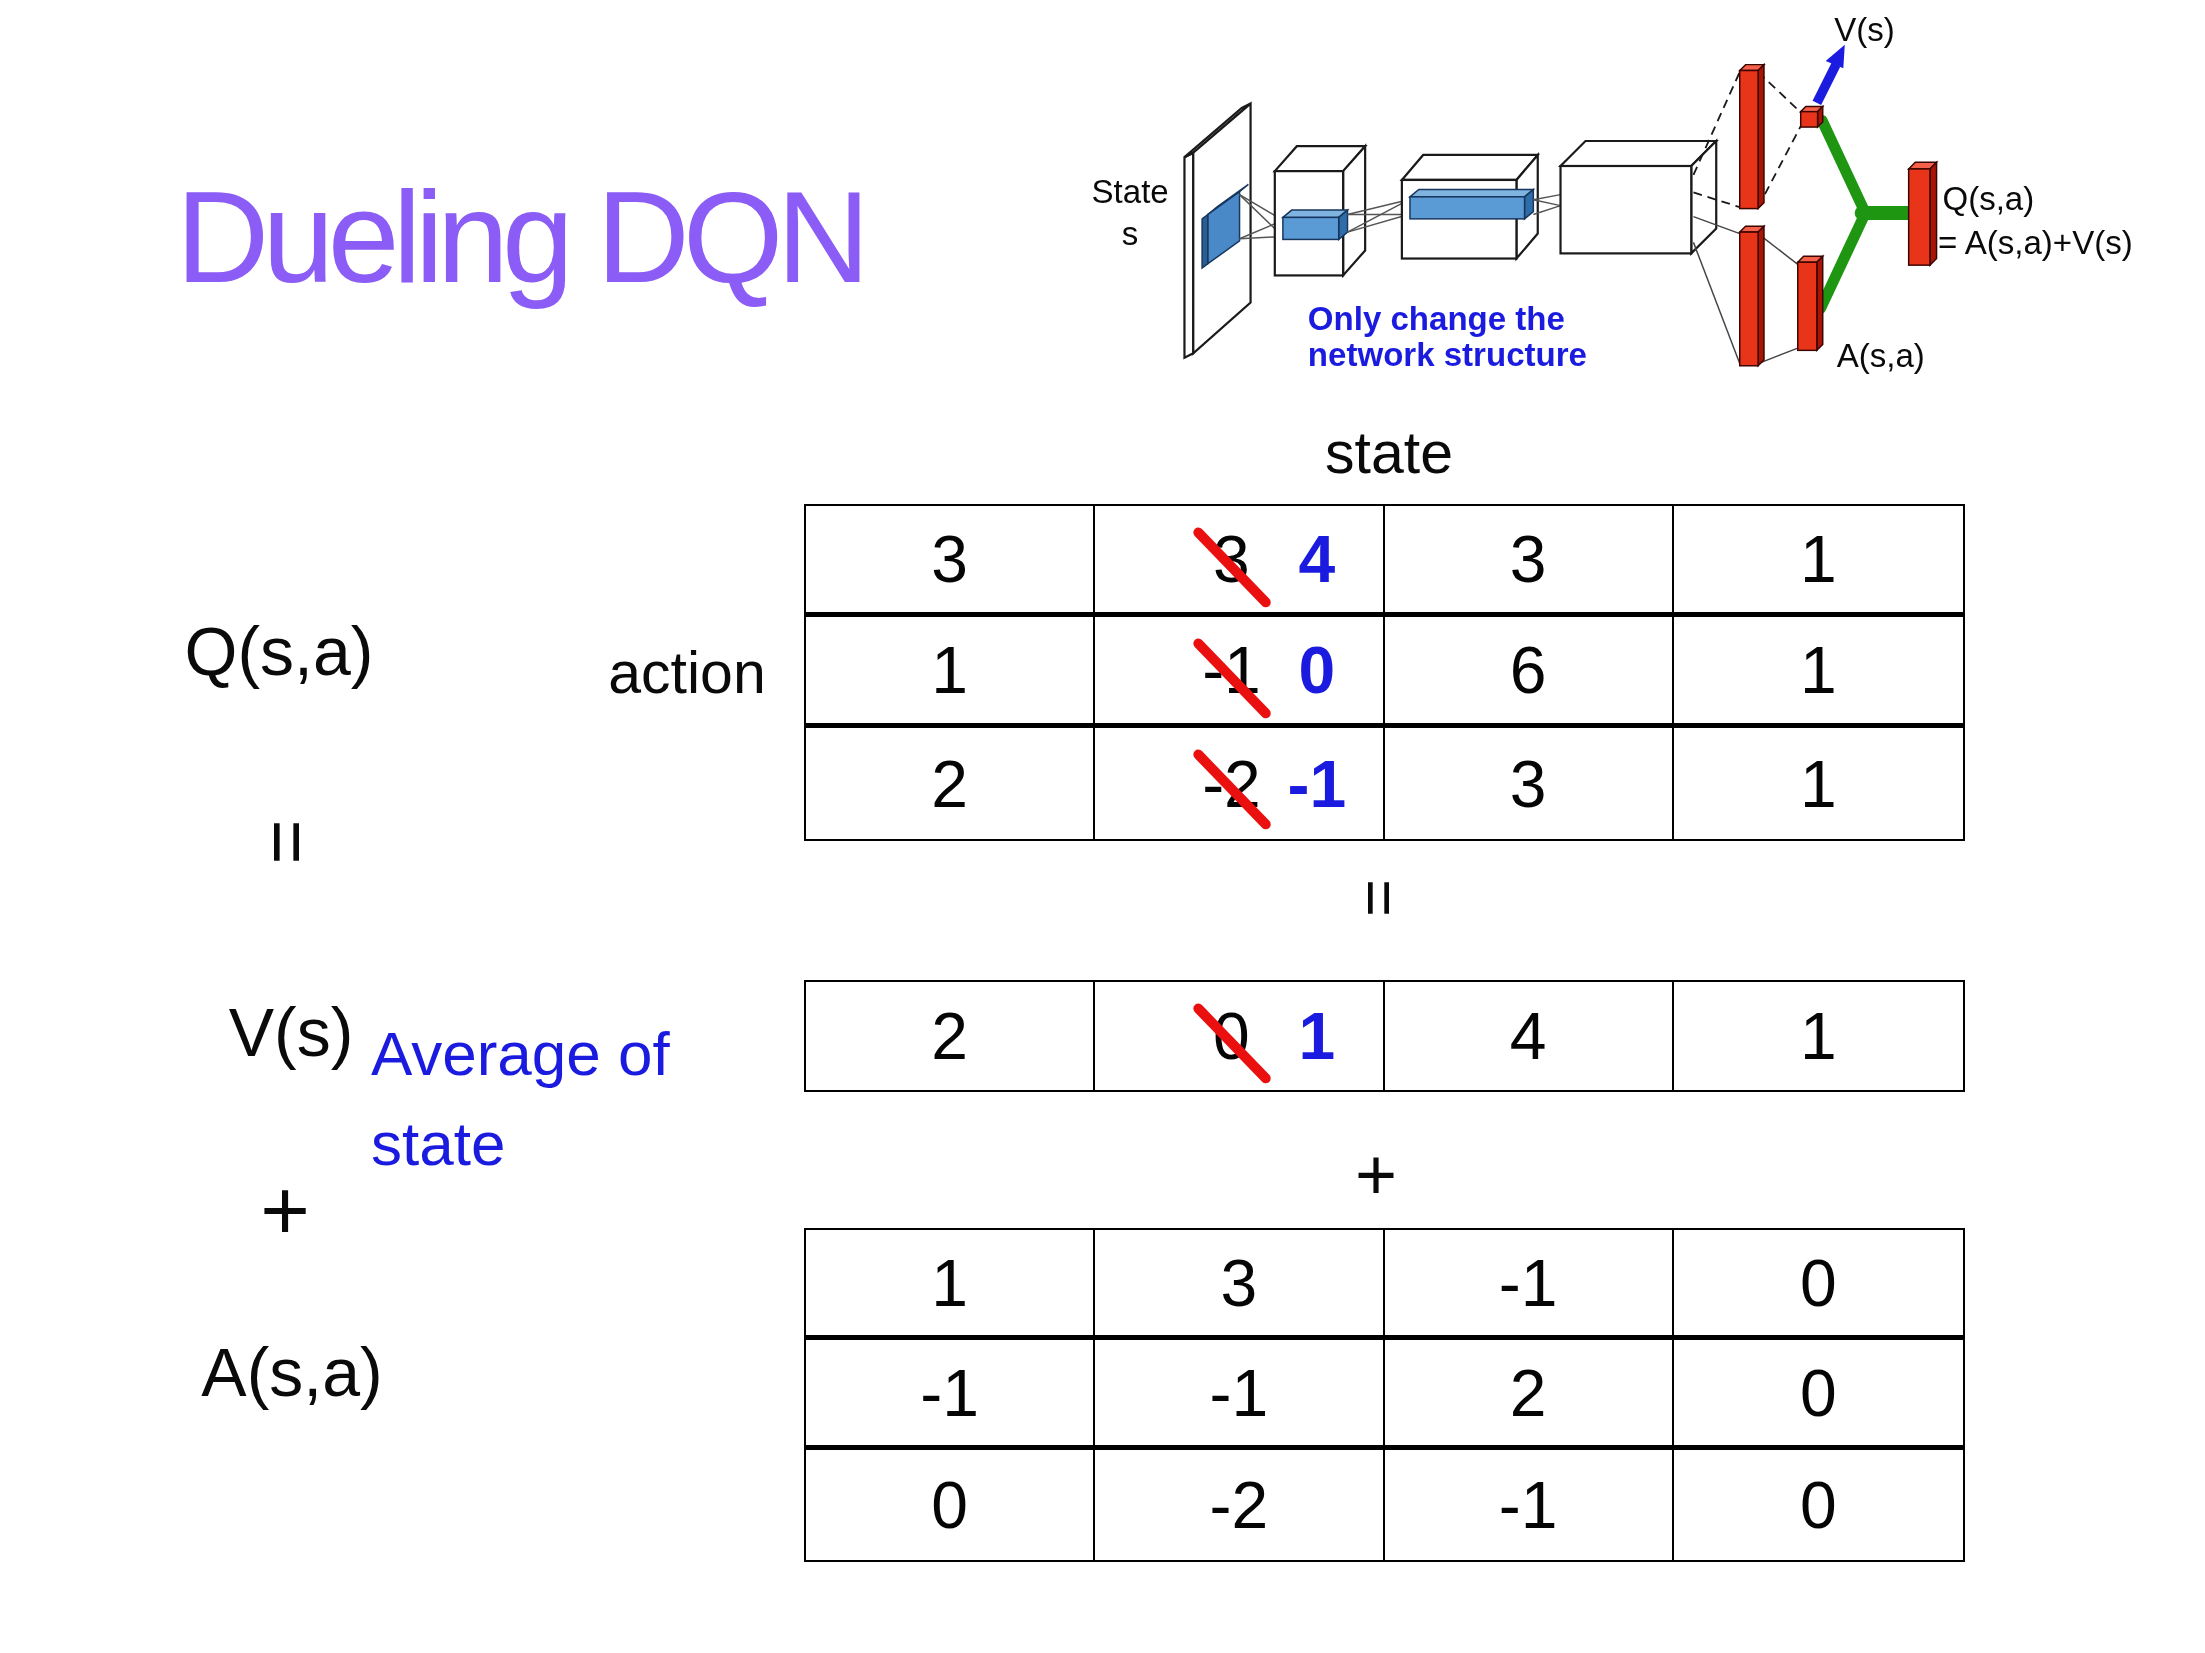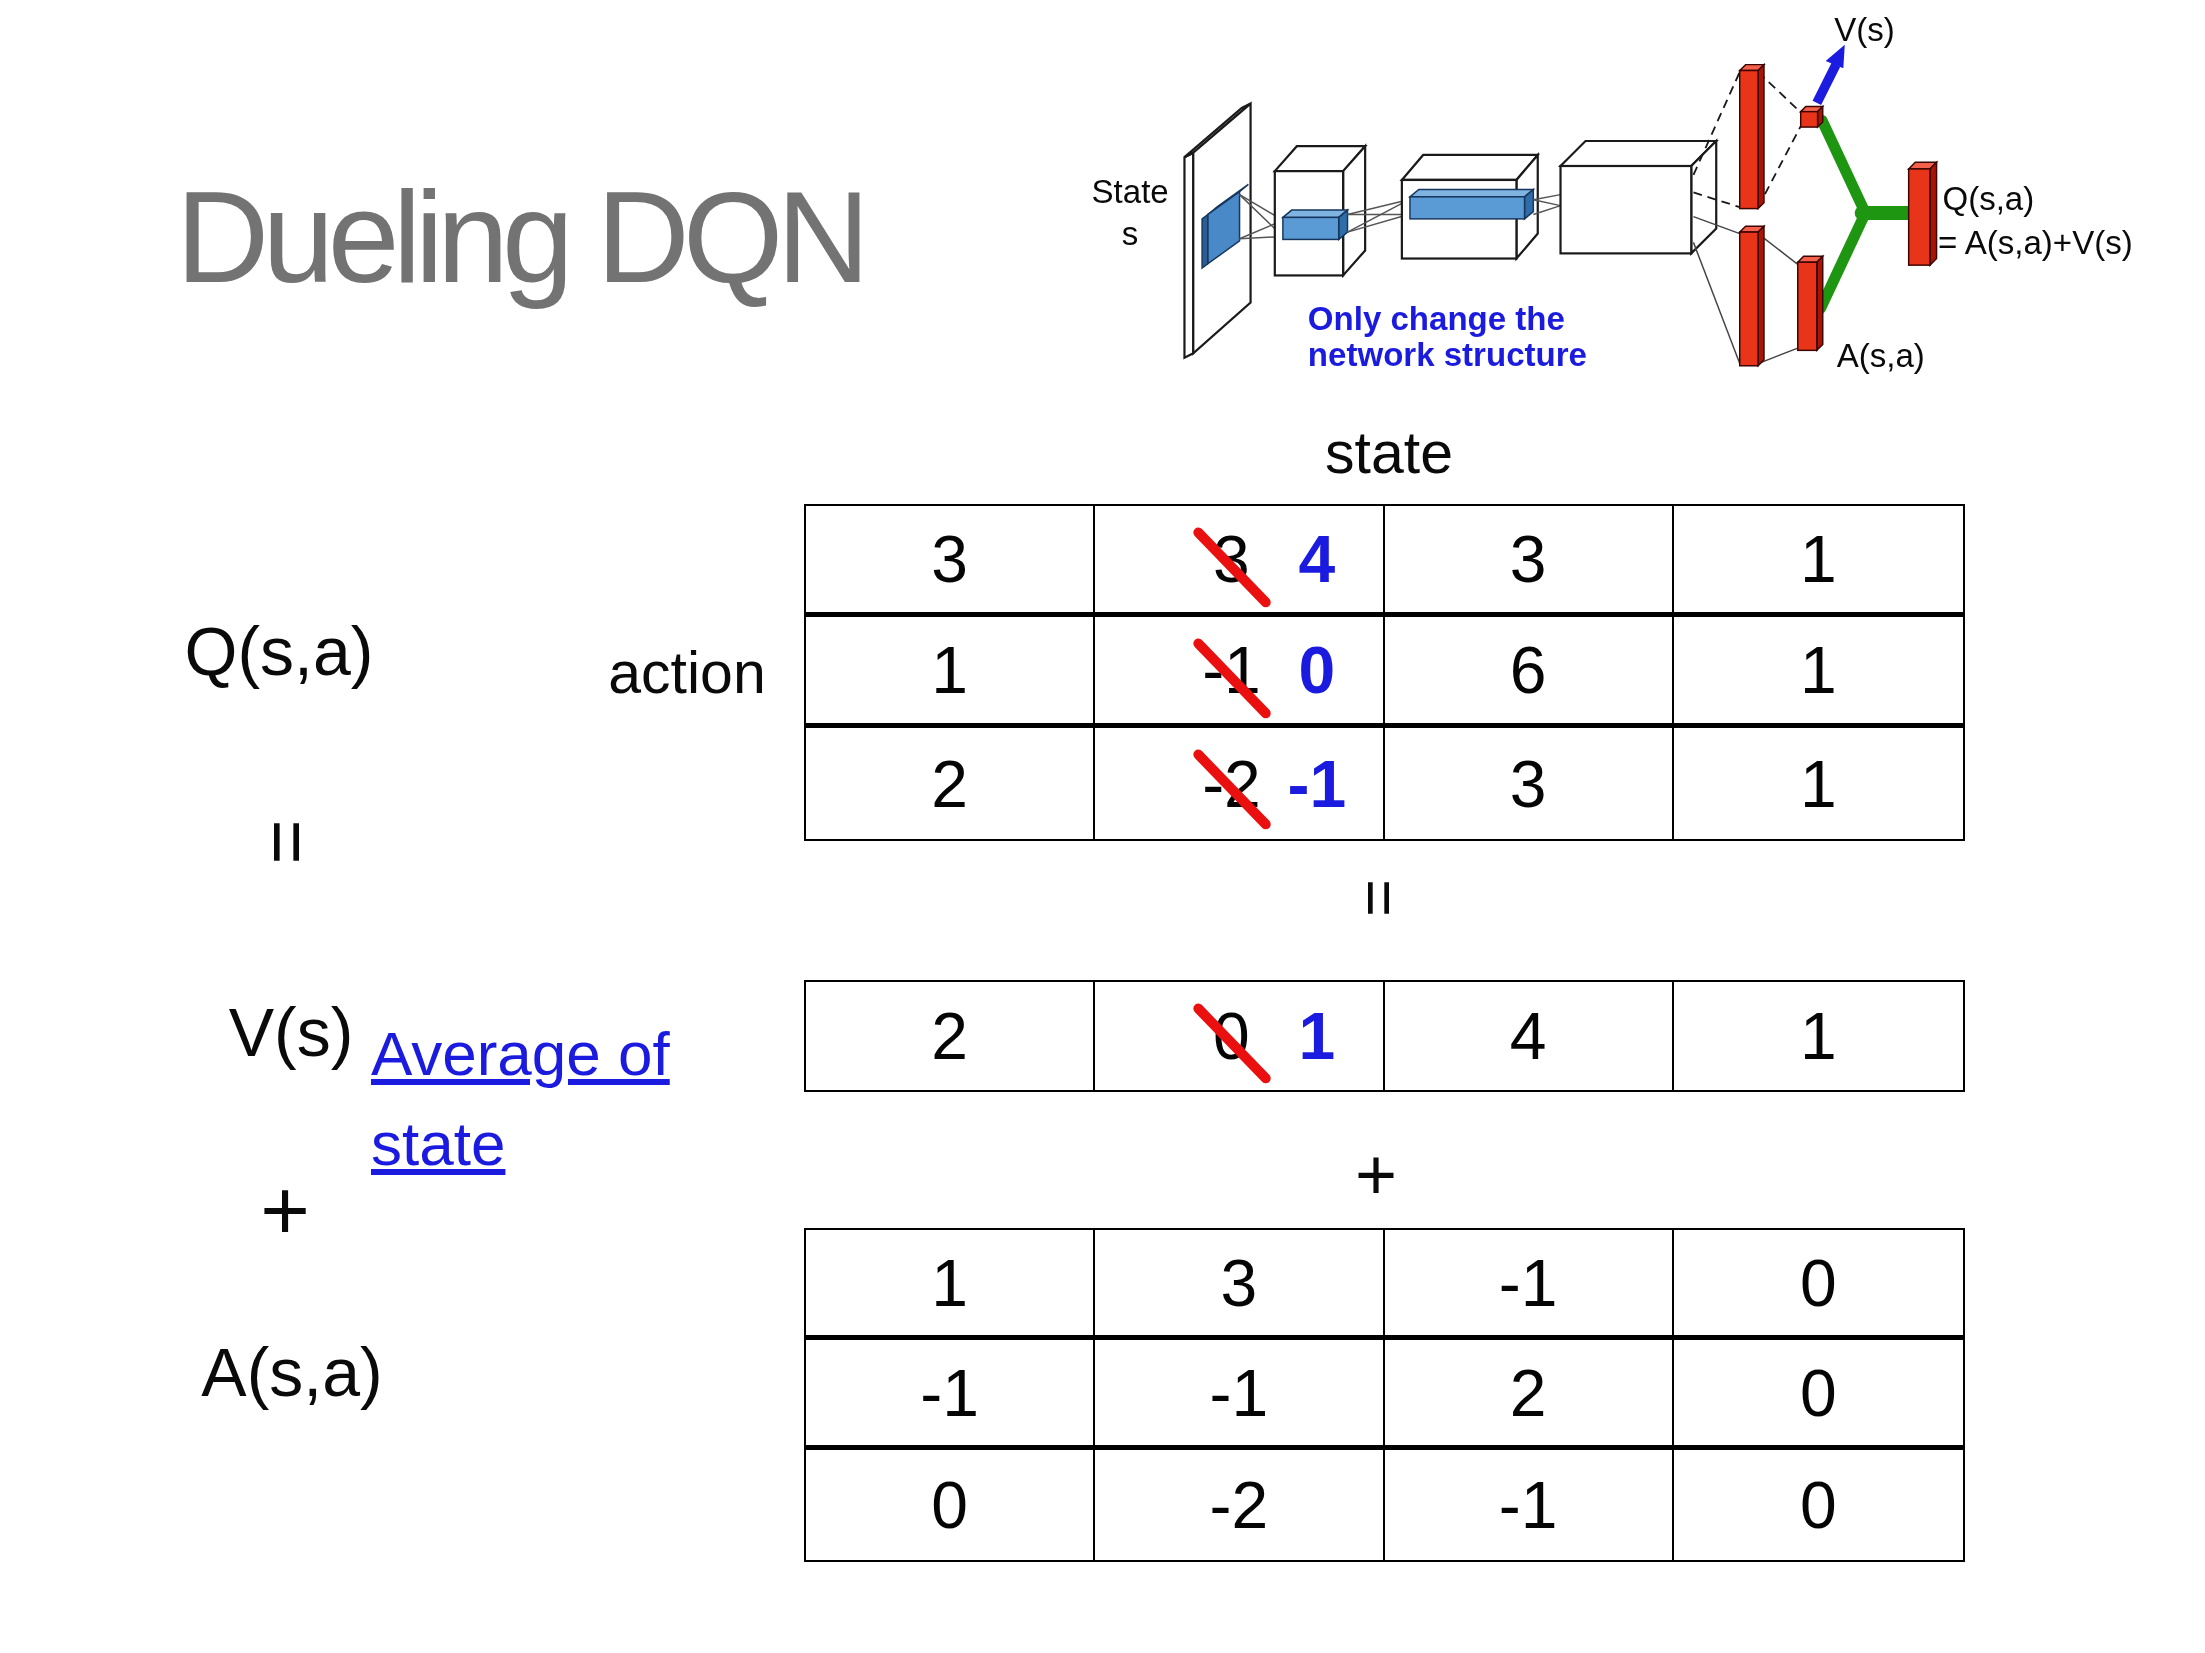--- a/index.html
+++ b/index.html
@@ -8,36 +8,36 @@
     --bar-red:#e83418;
     --link-green:#1e9612;
     --arrow-blue:#1c1ce0;
     --conv-blue:#5b9bd5;
   }
   html,body{margin:0;padding:0;background:#fff;}
   #slide{position:relative;width:2205px;height:1654px;background:#ffffff;
          font-family:"Liberation Sans",sans-serif;color:#0a0a0a;overflow:hidden;}
 
   #title{position:absolute;left:176px;top:163px;font-size:129px;letter-spacing:-6.6px;
-         white-space:nowrap;color:#737373;}
+         white-space:nowrap;color:#8b5cf6;}
 
   .lbl{position:absolute;transform:translate(-50%,-50%);white-space:nowrap;color:#0a0a0a;}
   .rot{transform:translate(-50%,-50%) rotate(90deg);}
 
   #q-label{left:279px;top:651px;font-size:68px;}
   #eq-left{left:287px;top:842px;font-size:77px;}
   #v-label{left:291px;top:1032px;font-size:68px;}
   #plus-left{left:285px;top:1211px;font-size:85px;}
   #a-label{left:292px;top:1372px;font-size:68px;}
   #action-label{left:687px;top:673px;font-size:59px;}
   #state-header{left:1389px;top:453px;font-size:59px;}
   #eq-mid{left:1379px;top:898px;font-size:65px;}
   #plus-mid{left:1376px;top:1174px;font-size:72px;}
 
-  .note{position:absolute;color:var(--annotation-blue);font-size:62px;line-height:90px;white-space:nowrap;text-decoration:underline;}
+  .note{position:absolute;color:var(--annotation-blue);font-size:62px;line-height:90px;white-space:nowrap;}
   #avg-note{left:371px;top:1009px;}
   #sum-note{left:371px;top:1415px;}
 
   .table{position:absolute;left:804px;width:1161px;display:grid;
          grid-template-columns:repeat(4,1fr);border:2.9px solid #000;background:#fff;
          box-sizing:border-box;}
   #q-table{top:504px;height:337px;grid-template-rows:repeat(3,1fr);}
   #v-table{top:980px;height:112px;grid-template-rows:1fr;}
   #a-table{top:1228px;height:334px;grid-template-rows:repeat(3,1fr);}
   .cell{position:relative;display:flex;align-items:center;justify-content:center;

